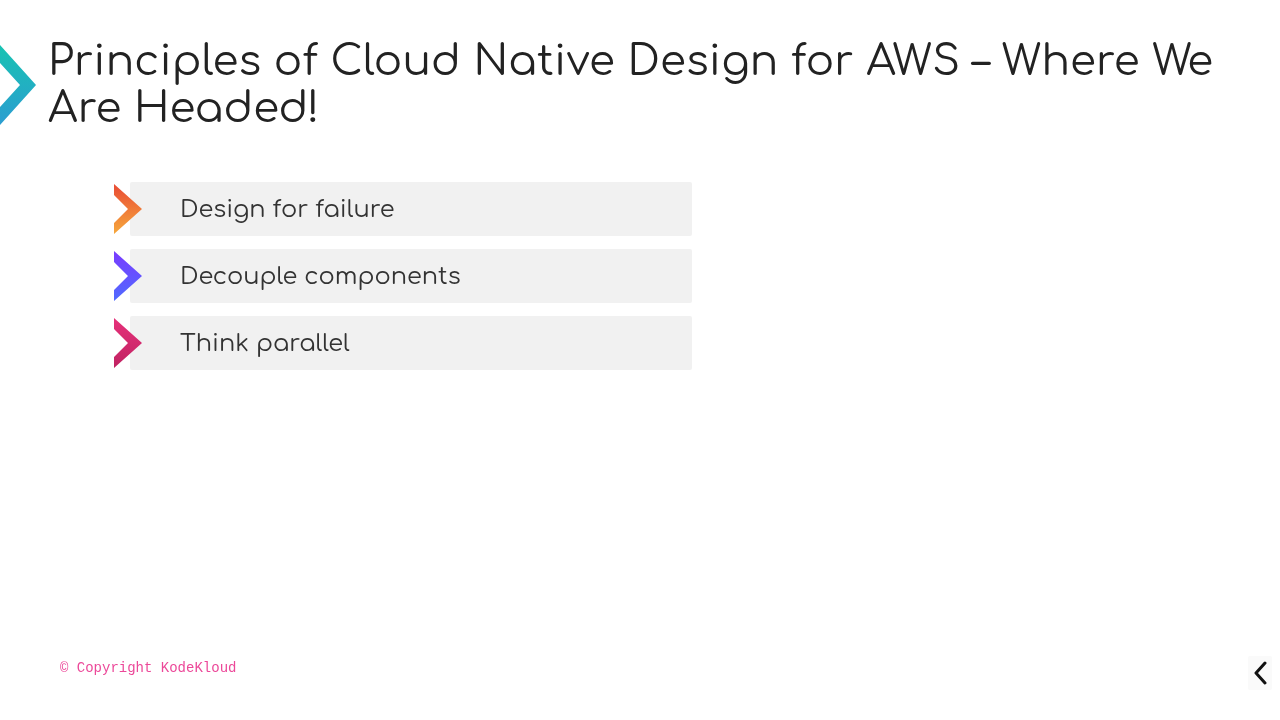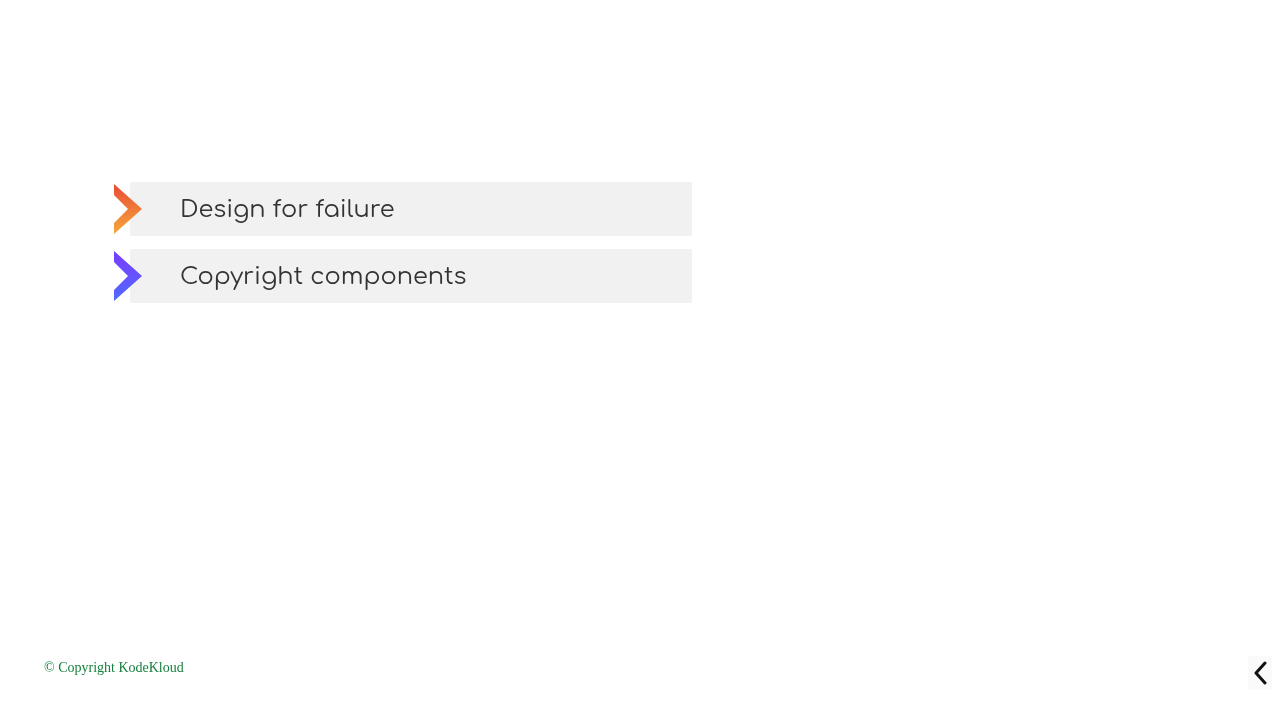--- a/index.html
+++ b/index.html
@@ -42,25 +42,25 @@
     width: 28px;
     height: 50px;
     margin-right: -12px;
     z-index: 2;
     position: relative;
   }
 
   
   .copyright {
     position: absolute;
-    left: 44px;
+    left: 60px;
     bottom: 44px;
     font-size: 14px;
-    color: #15803d;
-    font-family: Liberation Serif, serif;
+    color: #ec4899;
+    font-family: Liberation Mono, monospace;
   }
 
   .nav-back {
     position: absolute;
     right: 8px;
     bottom: 30px;
     width: 24px;
     height: 34px;
     background: #fafafa;
     display: flex;
@@ -68,20 +68,32 @@
     justify-content: center;
     border-radius: 2px;
     cursor: pointer;
   }
 </style>
 </head>
 <body>
 
 <div class="slide">
 
+  <div class="title-wrap">
+    <svg class="title-chevron" viewBox="0 0 36 80">
+      <defs>
+        <linearGradient id="tgrad" x1="0" y1="0" x2="0" y2="1">
+          <stop offset="0%" stop-color="#17c3b2"></stop>
+          <stop offset="100%" stop-color="#2c9dd1"></stop>
+        </linearGradient>
+      </defs>
+      <polygon points="0,0 0,18 20,40 0,62 0,80 36,40" fill="url(#tgrad)"></polygon>
+    </svg>
+    <h1 class="title">Principles of Cloud Native Design for AWS – Where We Are Headed!</h1>
+  </div>
 
   <div class="principles">
 
     <div class="principle">
       <svg class="p-chevron" viewBox="0 0 28 50">
         <defs>
             <linearGradient id="g0" x1="0" y1="0" x2="0" y2="1">
           <stop offset="0%" stop-color="#e94b35"></stop>
               <stop offset="100%" stop-color="#f6a83c"></stop>
         </linearGradient>
@@ -97,25 +109,39 @@
       <svg class="p-chevron" viewBox="0 0 28 50">
         <defs>
             <linearGradient id="g1" x1="0" y1="0" x2="0" y2="1">
           <stop offset="0%" stop-color="#7a3bff"></stop>
               <stop offset="100%" stop-color="#4f6bff"></stop>
         </linearGradient>
           </defs>
         <polygon points="0,0 0,11 14,25 0,39 0,50 28,25" fill="url(#g1)"></polygon>
       </svg>
       <div class="bar">
-        <span>Copyright components</span>
+        <span>Decouple components</span>
       </div>
     </div>
 
 
+    <div class="principle">
+      <svg class="p-chevron" viewBox="0 0 28 50">
+        <defs>
+            <linearGradient id="g3" x1="0" y1="0" x2="0" y2="1">
+          <stop offset="0%" stop-color="#e6317a"></stop>
+              <stop offset="100%" stop-color="#c02362"></stop>
+        </linearGradient>
+          </defs>
+        <polygon points="0,0 0,11 14,25 0,39 0,50 28,25" fill="url(#g3)"></polygon>
+      </svg>
+      <div class="bar">
+        <span>Think parallel</span>
+      </div>
+    </div>
   </div>
 
   <div class="copyright">© Copyright KodeKloud</div>
 
   <div class="nav-back">
     <svg width="14" height="24" viewBox="0 0 14 24">
       <polyline points="12,2 3,12 12,22" fill="none" stroke="#111" stroke-width="3" stroke-linecap="round" stroke-linejoin="round"></polyline>
     </svg>
   </div>
 

